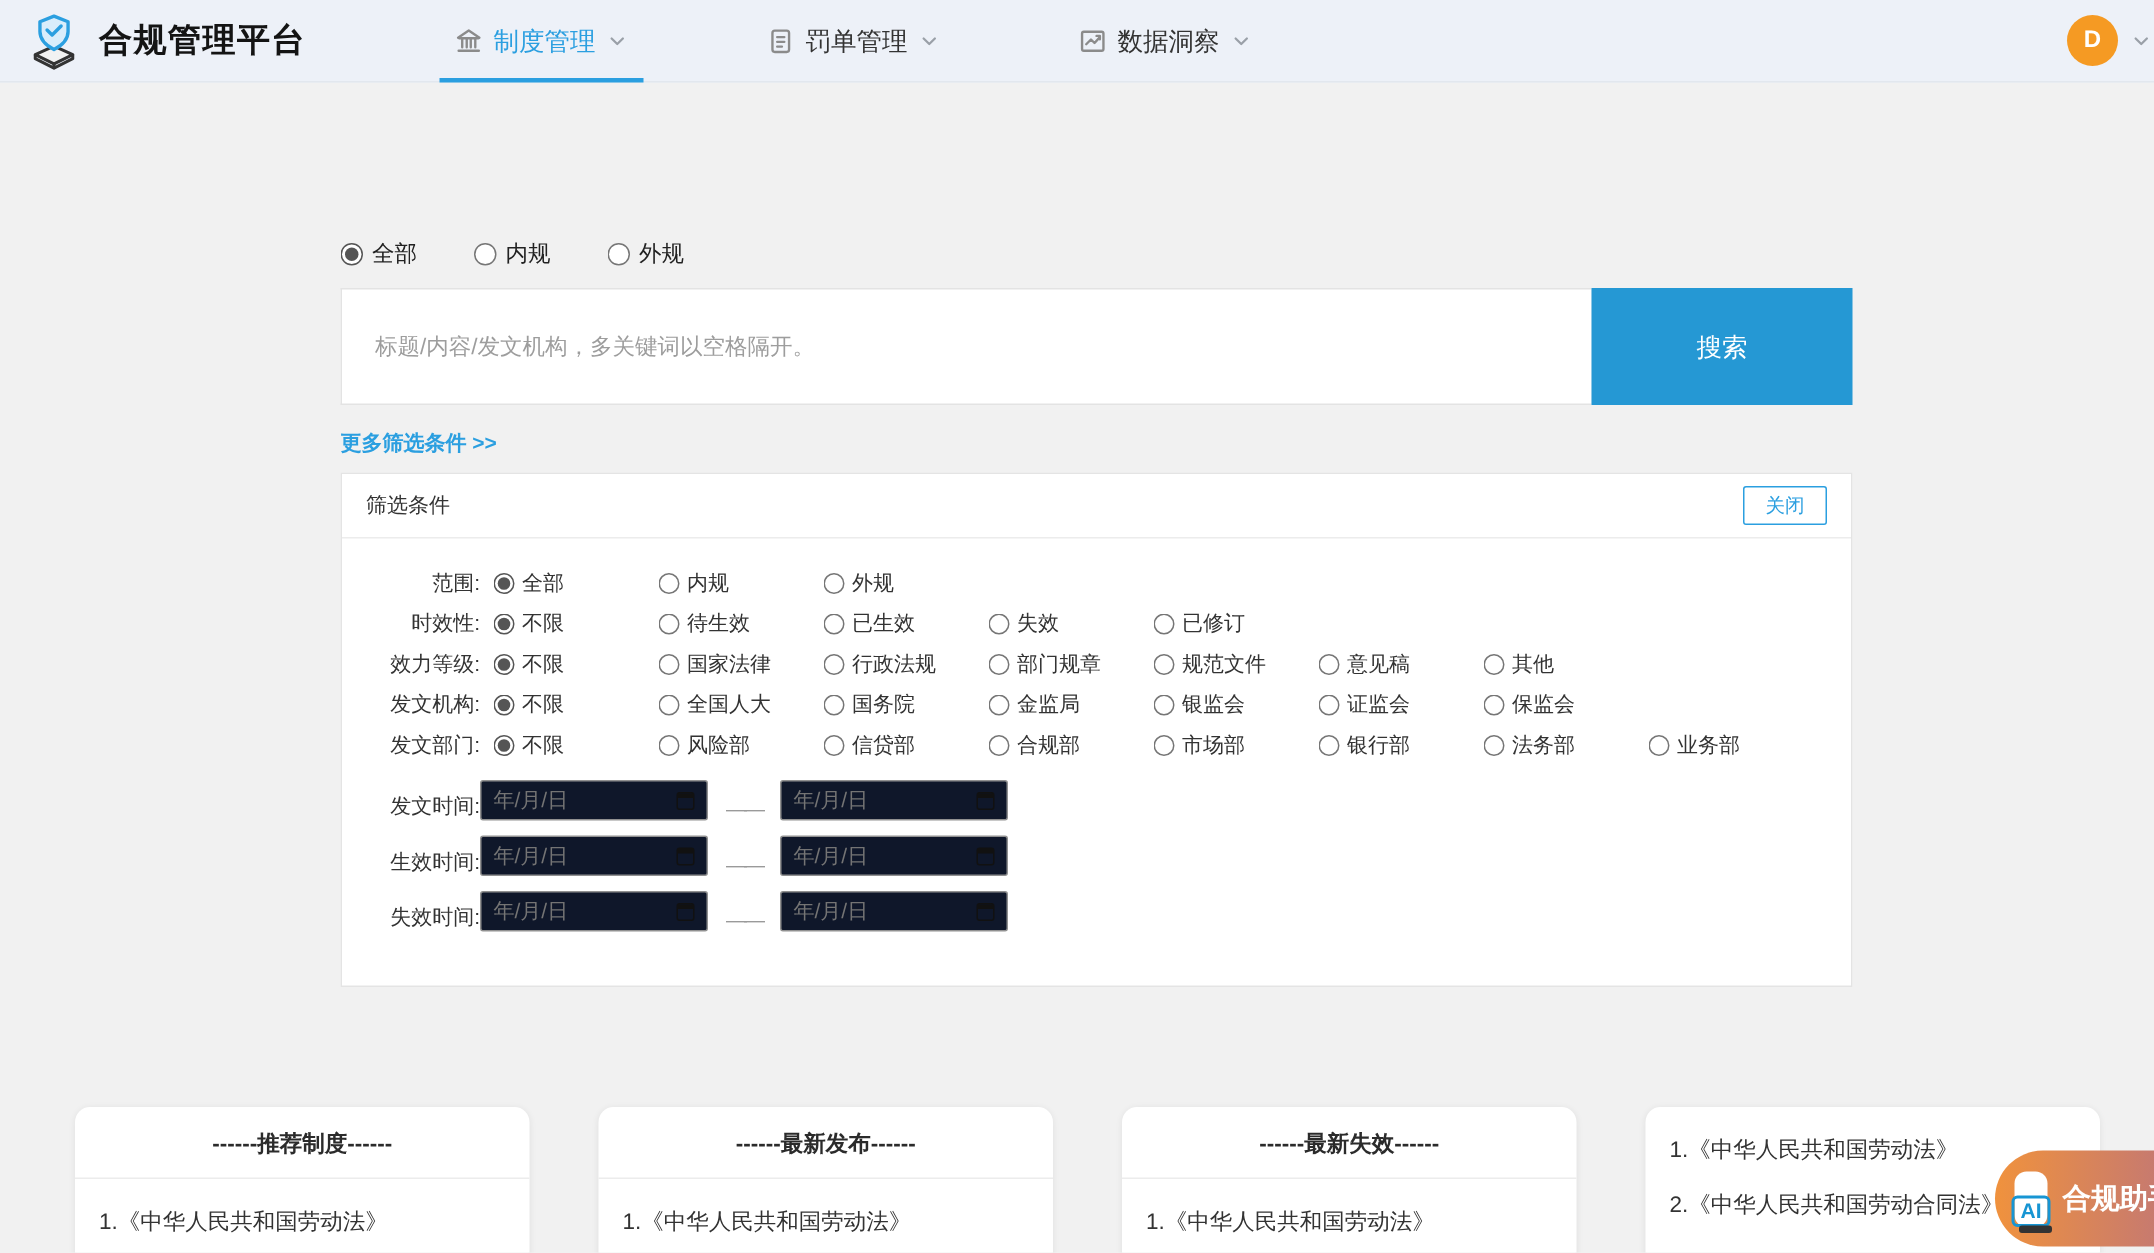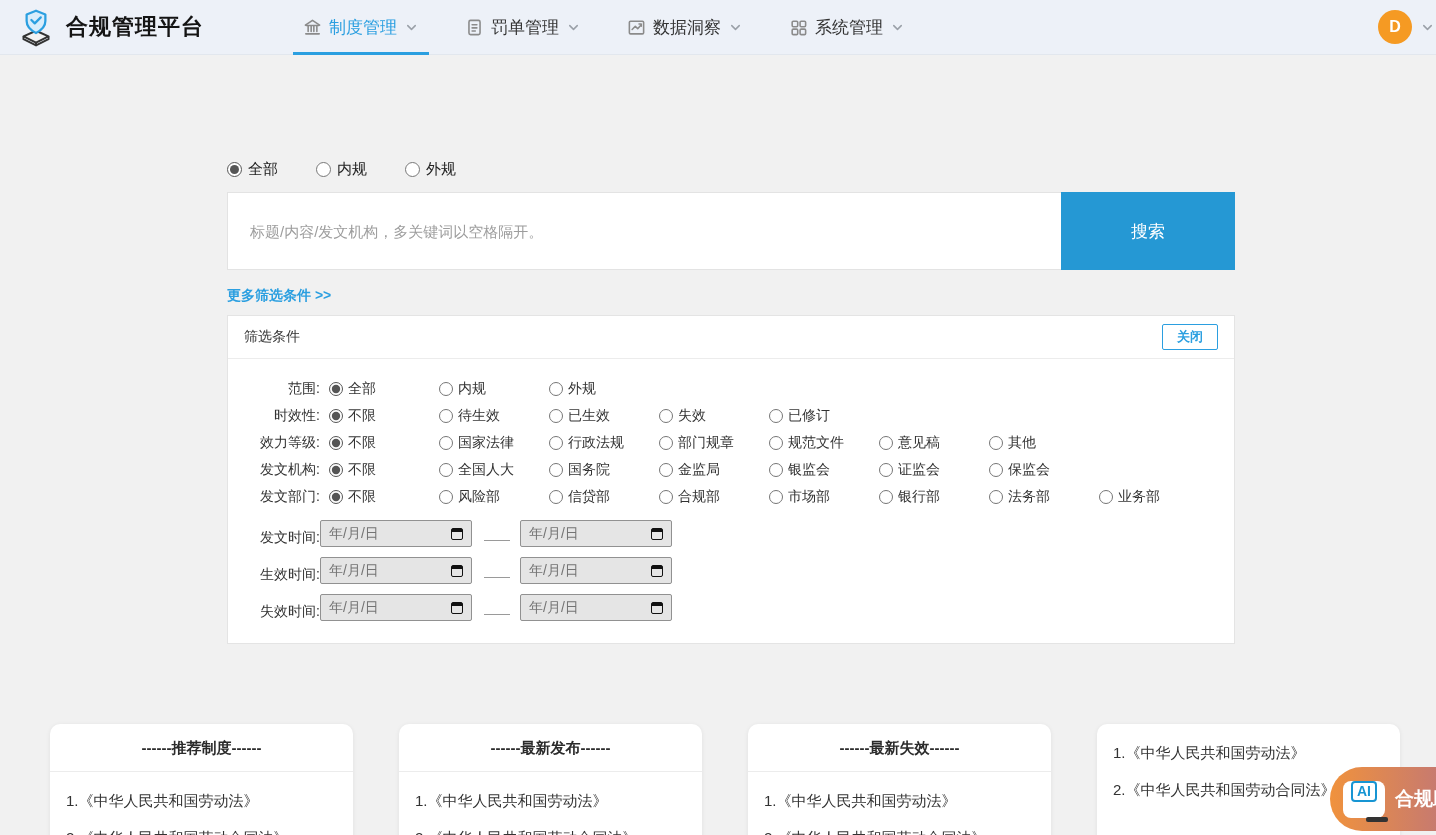--- a/index.html
+++ b/index.html
@@ -15,21 +15,21 @@
     font-family:"Liberation Sans","DejaVu Sans",sans-serif;
     color:#333;
   }
   
   header{
     height:55px;background:#edf1f8;border-bottom:1px solid #e2e7ee;
     display:flex;align-items:center;padding:0 10px 0 16px;
   }
   .brand{display:flex;align-items:center;gap:10px;margin-right:91px;}
   .brand-title{font-size:22px;font-weight:bold;color:#141414;letter-spacing:1px;}
-  nav{display:flex;height:55px;}
+  nav{display:flex;height:55px;gap:46px;}
   .nav-item{
     display:flex;align-items:center;gap:7px;padding:0 8px;margin-right:30px;
     font-size:17px;color:#333;cursor:pointer;position:relative;height:100%;
   }
   .nav-item .nicon{width:19px;height:19px;color:#8b8b8b;display:flex;}
   .nav-item .nicon svg{width:100%;height:100%;}
   .chev{width:15px;height:15px;color:#9aa0a8;display:flex;}
   .chev svg{width:100%;height:100%;}
   .nav-item.active{color:var(--accent);}
   .nav-item.active::after{
@@ -64,31 +64,31 @@
   
   .filter-panel{
     margin:10px 0 0 227px;width:1008px;background:#fff;border:1px solid #e4e4e4;
   }
   .fp-header{
     display:flex;align-items:center;justify-content:space-between;
     padding:8px 16px;border-bottom:1px solid #ececec;font-size:14px;color:#333;
   }
   .fp-close{
     background:#fff;border:1px solid var(--accent);color:var(--accent);
-    font-size:13px;padding:3px 14px;border-radius:2px;cursor:pointer;font-weight:bold;
-  }
-  .fp-body{padding:16px 0 22px;}
+    font-size:13px;padding:3px 14px;border-radius:2px;cursor:pointer;
+  }
+  .fp-body{padding:16px 0 36px;}
   .f-row{display:flex;align-items:center;min-height:27px;font-size:14px;color:#333;}
   .f-label{width:92px;text-align:right;flex:none;color:#333;}
   .f-opts{display:flex;margin-left:9px;}
   .f-opt{width:110px;display:flex;align-items:center;gap:5px;flex:none;cursor:pointer;}
   .f-opt input{width:14px;height:14px;}
   .d-row{display:flex;align-items:flex-end;height:37px;font-size:14px;color:#333;}
   .date-field{
-    width:152px;height:27px;border:1px solid #919191;border-radius:2px;background:#e5e5e5;
+    width:152px;height:27px;border:1px solid #919191;border-radius:2px;background:#0f172a;
     display:flex;align-items:center;justify-content:space-between;
     padding:0 8px;color:#747474;cursor:text;flex:none;
   }
   .date-field:first-of-type{margin-left:9px;}
   .d-sep{color:#9a9a9a;margin:0 12px;letter-spacing:-2px;}
   .cal-icon{width:12px;height:12px;border:1.5px solid #111;border-radius:2px;position:relative;flex:none;}
   .cal-icon::before{content:"";position:absolute;left:0;right:0;top:0;height:3px;background:#111;}
   
   .cards{margin:80px 36px 0 50px;display:grid;grid-template-columns:repeat(4,1fr);gap:46px;}
   .card{background:#fff;border-radius:10px;box-shadow:0 1px 5px rgba(0,0,0,0.07);min-height:220px;}
@@ -98,22 +98,22 @@
   }
   .card-list{padding:10px 16px;}
   .card-item{font-size:15px;color:#333;line-height:37px;cursor:pointer;white-space:nowrap;}
   
   .assistant{
     position:absolute;left:1330px;top:767px;height:64px;width:195px;border-radius:32px;
     background:linear-gradient(90deg,#f0923d 0%,#c77a6f 55%,#9c5fad 100%);
     display:flex;align-items:center;gap:10px;padding-left:13px;cursor:pointer;
   }
   .ai-badge{
-    width:42px;height:37px;background:#fff;border-radius:8px;position:relative;
-    display:flex;align-items:flex-start;justify-content:center;flex:none;
+    width:22px;height:37px;background:#fff;border-radius:8px;position:relative;
+    display:flex;align-items:flex-end;justify-content:center;flex:none;
   }
   .ai-badge::after{
     content:"";position:absolute;right:-3px;bottom:-4px;width:22px;height:5px;
     background:#333;border-radius:2px;
   }
   .ai-text{
     border:2px solid #1795d3;border-radius:4px;color:#1795d3;
     font-weight:800;font-size:14px;padding:0 4px;line-height:17px;
   }
   .assistant-label{color:#fff;font-size:19px;font-weight:bold;white-space:nowrap;}
@@ -172,36 +172,20 @@
             <path d="M18 7.5v2.8M18 7.5h-2.8"></path>
           </svg>
         </span>
         <span>数据洞察</span>
         <span class="chev">
           <svg viewBox="0 0 24 24" fill="none" stroke="currentColor" stroke-width="2.4" stroke-linecap="round" stroke-linejoin="round">
             <path d="M6 9l6 6 6-6"></path>
           </svg>
         </span>
       </div>
-      <div class="nav-item">
-        <span class="nicon">
-          <svg viewBox="0 0 24 24" fill="none" stroke="currentColor" stroke-width="2">
-            <rect x="4" y="4" width="7" height="7" rx="1.5"></rect>
-            <rect x="14" y="4" width="7" height="7" rx="1.5"></rect>
-            <rect x="4" y="14" width="7" height="7" rx="1.5"></rect>
-            <rect x="14" y="14" width="7" height="7" rx="1.5"></rect>
-          </svg>
-        </span>
-        <span>系统管理</span>
-        <span class="chev">
-          <svg viewBox="0 0 24 24" fill="none" stroke="currentColor" stroke-width="2.4" stroke-linecap="round" stroke-linejoin="round">
-            <path d="M6 9l6 6 6-6"></path>
-          </svg>
-        </span>
-      </div>
     </nav>
   <div class="header-right">
     <div class="avatar">D</div>
     <span class="chev">
         <svg viewBox="0 0 24 24" fill="none" stroke="currentColor" stroke-width="2.4" stroke-linecap="round" stroke-linejoin="round">
           <path d="M6 9l6 6 6-6"></path>
         </svg>
       </span>
   </div>
 </header>

